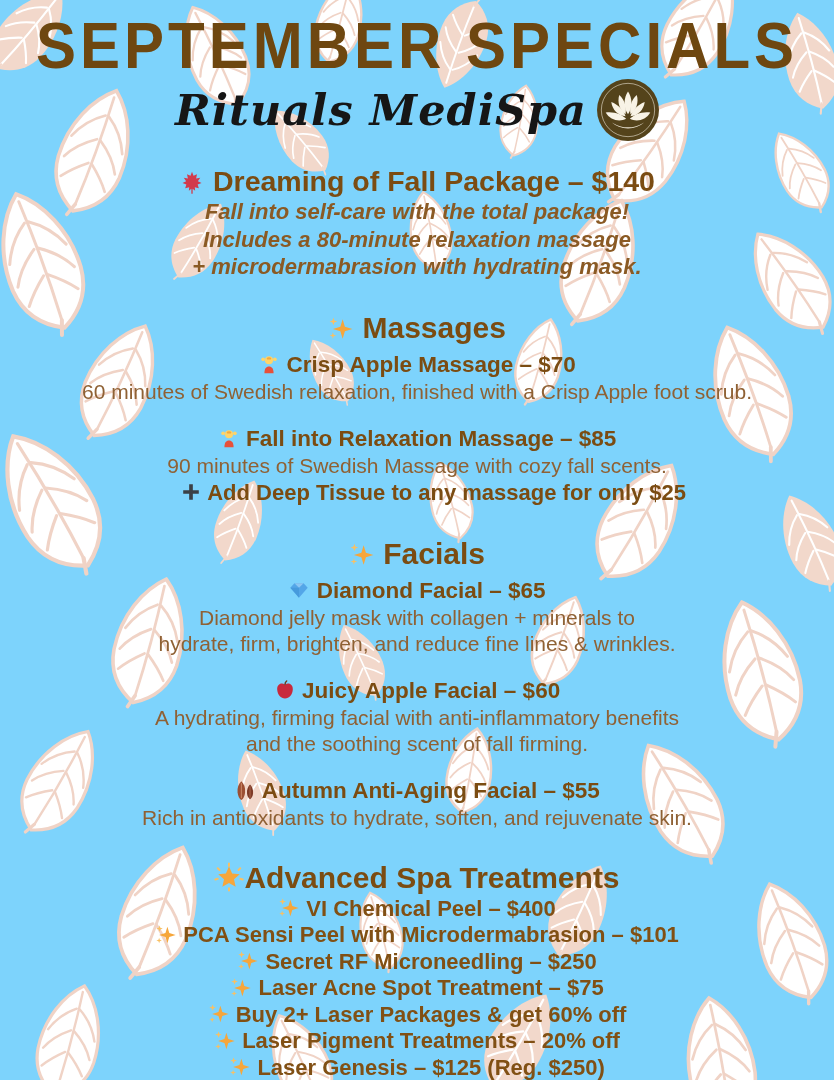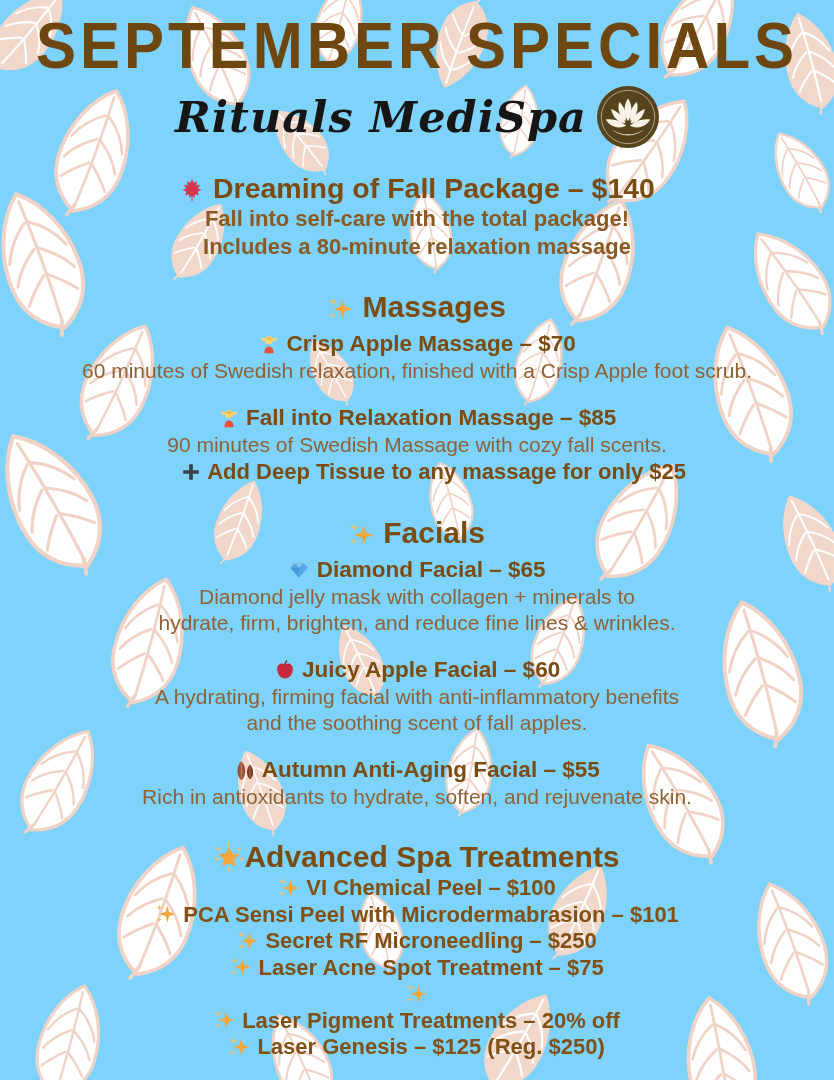--- a/index.html
+++ b/index.html
@@ -9,33 +9,33 @@
     font-family:"Liberation Sans", sans-serif;
   }
   .bg-leaves{position:absolute;inset:0;width:834px;height:1080px;pointer-events:none;}
   .content{position:relative;z-index:2;}
   .main-title{
     margin:0;padding-top:10px;
     font-size:60px;font-weight:800;letter-spacing:4px;
     color:#6e4710;line-height:66px;
     transform:scaleY(1.08);transform-origin:top center;
   }
-  .brand-row{display:flex;align-items:center;justify-content:center;gap:10px;margin-top:9px;height:64px;}
+  .brand-row{display:flex;align-items:center;justify-content:center;gap:10px;margin-top:2px;height:64px;}
   .brand-script{
     font-family:"DejaVu Serif", serif;font-style:italic;font-weight:700;
     font-size:43px;color:#161616;letter-spacing:1px;
   }
   .logo-svg{width:62px;height:62px;}
   .icon{display:inline-block;vertical-align:-0.16em;}
   .icon-22{width:22px;height:22px;}
   .icon-26{width:26px;height:26px;}
   .icon-30{width:30px;height:30px;}
   .featured{margin-top:22px;}
   .featured-title{font-size:28.5px;line-height:34px;font-weight:bold;color:#7b4c12;margin:0;}
-  .featured-line{font-size:22px;line-height:27.5px;font-weight:bold;color:#8a5a24;margin:0;}
+  .featured-line{font-size:22px;line-height:27.5px;font-weight:bold;color:#8a5a24;margin:0;font-style:italic;}
   .section{margin-top:29px;}
   .section-header{font-size:30px;line-height:36px;font-weight:bold;color:#7b4c12;margin:0;}
   .item{margin-top:5px;}
   .item + .item{margin-top:20px;}
   .item-title{font-size:22.5px;line-height:28px;font-weight:bold;color:#7b4c12;margin:0;}
   .item-desc{font-size:21px;line-height:26px;font-weight:400;color:#8f6134;margin:0;}
   .addon-line{font-size:22px;line-height:28px;font-weight:bold;color:#7b4c12;margin:0;padding-left:32px;}
   .adv-line{font-size:22px;line-height:26.5px;font-weight:bold;color:#815014;margin:0;}
   .gap-sm{margin-top:18px;}
 </style>
@@ -174,20 +174,21 @@
 
     <section class="featured">
       <p class="featured-title">
         <svg class="icon icon-26">
             <use href="#ic-maple"></use>
           </svg>
         <span>Dreaming of Fall Package – $140</span>
       </p>
       <p class="featured-line">Fall into self-care with the total package!</p>
       <p class="featured-line">Includes a 80-minute relaxation massage</p>
+      <p class="featured-line">+ microdermabrasion with hydrating mask.</p>
     </section>
 
     <section class="section">
       <h2 class="section-header">
         <svg class="icon icon-26">
             <use href="#ic-sparkles"></use>
           </svg>
         <span>Massages</span>
       </h2>
       <div class="item">
@@ -234,21 +235,21 @@
         <p class="item-desc">hydrate, firm, brighten, and reduce fine lines &amp; wrinkles.</p>
       </div>
       <div class="item gap-sm">
         <p class="item-title">
           <svg class="icon icon-22">
               <use href="#ic-apple"></use>
             </svg>
           <span>Juicy Apple Facial – $60</span>
         </p>
         <p class="item-desc">A hydrating, firming facial with anti-inflammatory benefits</p>
-        <p class="item-desc">and the soothing scent of fall apples.</p>
+        <p class="item-desc">and the soothing scent of fall firming.</p>
       </div>
       <div class="item gap-sm">
         <p class="item-title">
           <svg class="icon icon-22">
               <use href="#ic-leaves"></use>
             </svg>
           <span>Autumn Anti-Aging Facial – $55</span>
         </p>
         <p class="item-desc">Rich in antioxidants to hydrate, soften, and rejuvenate skin.</p>
       </div>
@@ -257,21 +258,21 @@
     <section class="section">
       <h2 class="section-header">
         <svg class="icon icon-30">
             <use href="#ic-star"></use>
           </svg><span>Advanced Spa Treatments</span>
       </h2>
       <p class="adv-line">
         <svg class="icon icon-22">
             <use href="#ic-sparkles"></use>
           </svg>
-        <span>VI Chemical Peel – $100</span>
+        <span>VI Chemical Peel – $400</span>
       </p>
       <p class="adv-line">
         <svg class="icon icon-22">
             <use href="#ic-sparkles"></use>
           </svg>
         <span>PCA Sensi Peel with Microdermabrasion – $101</span>
       </p>
       <p class="adv-line">
         <svg class="icon icon-22">
             <use href="#ic-sparkles"></use>
@@ -281,20 +282,21 @@
       <p class="adv-line">
         <svg class="icon icon-22">
             <use href="#ic-sparkles"></use>
           </svg>
         <span>Laser Acne Spot Treatment – $75</span>
       </p>
       <p class="adv-line">
         <svg class="icon icon-22">
             <use href="#ic-sparkles"></use>
           </svg>
+        <span>Buy 2+ Laser Packages &amp; get 60% off</span>
       </p>
       <p class="adv-line">
         <svg class="icon icon-22">
             <use href="#ic-sparkles"></use>
           </svg>
         <span>Laser Pigment Treatments – 20% off</span>
       </p>
       <p class="adv-line">
         <svg class="icon icon-22">
             <use href="#ic-sparkles"></use>

